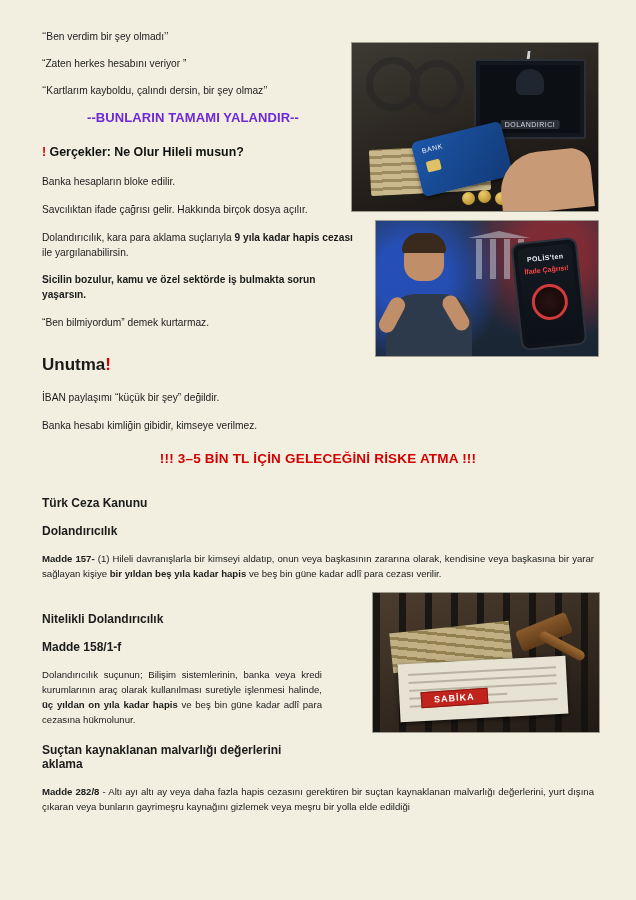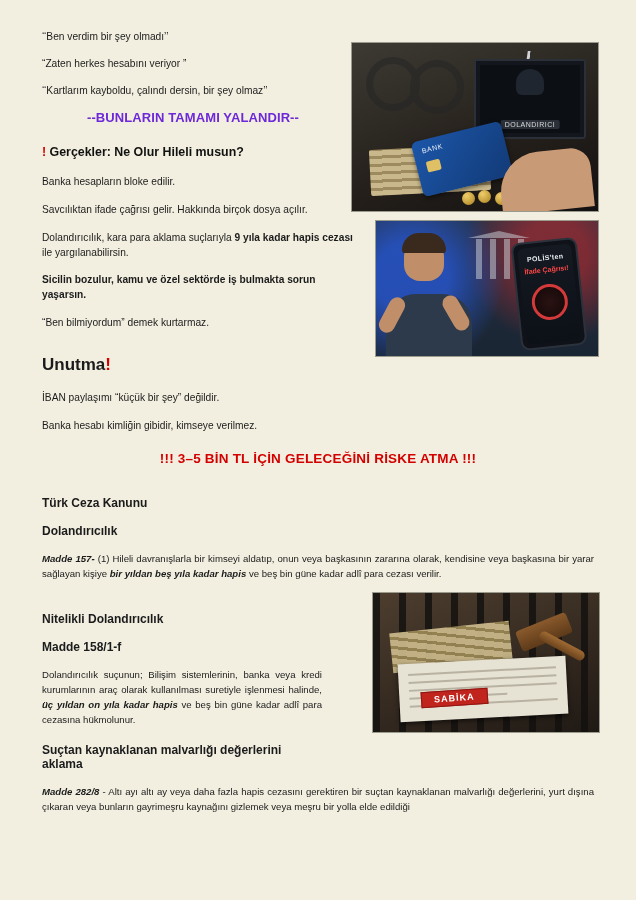--- a/index.html
+++ b/index.html
@@ -435,21 +435,20 @@
     margin-bottom: 14px;
   }
   .law-p {
     font-size: 9.6px;
     line-height: 1.55;
     text-align: justify;
     margin-bottom: 16px;
   }
   .law-p b {
     font-weight: bold;
-    font-style: italic;
   }
   .law-narrow {
     width: 280px;
   }
   .gap {
     height: 14px;
   }
 </style>
 </head>
 <body>

